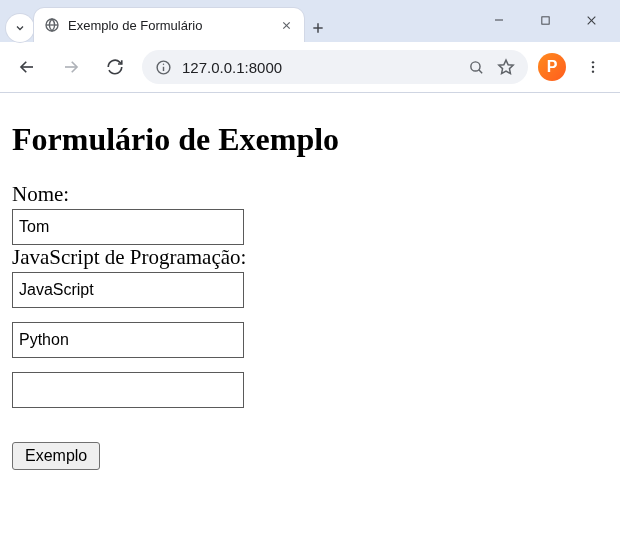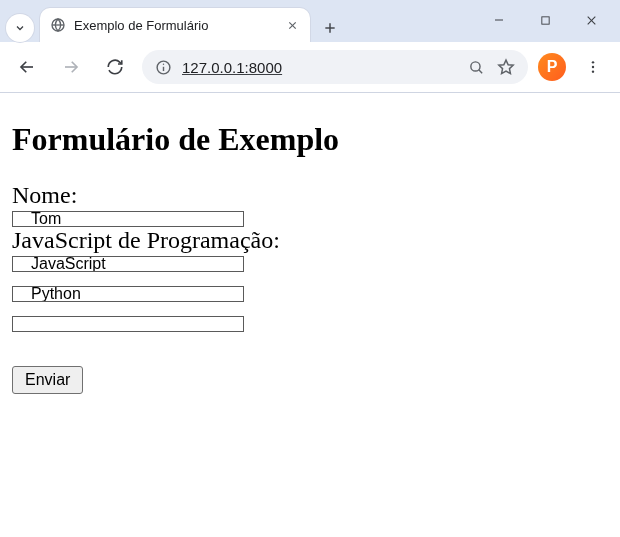--- a/index.html
+++ b/index.html
@@ -15,21 +15,20 @@
   
   .chrome {
     background: #dde5f3;
     border-bottom: 1px solid #cfd5e2;
   }
   .tab-strip {
     display: flex;
     align-items: flex-end;
     height: 42px;
     padding: 6px 6px 0 6px;
-    gap: 6px;
   }
   .tab-chevron-btn {
     width: 28px; height: 28px;
     border-radius: 50%;
     background: #fff;
     display: flex; align-items: center; justify-content: center;
     box-shadow: 0 0 0 1px #d2d8e6;
     cursor: pointer;
   }
   .tab {
@@ -103,21 +102,20 @@
   .addr-bar {
     flex: 1;
     height: 34px;
     background: #f0f2f6;
     border-radius: 18px;
     display: flex;
     align-items: center;
     padding: 0 12px;
     gap: 10px;
     color: #3c3f44;
-    text-decoration: underline;
   }
   .addr-info-icon {
     width: 18px; height: 18px;
     color: #5f6368;
     display: flex; align-items: center; justify-content: center;
   }
   .addr-text {
     flex: 1;
     font-size: 15px;
     color: #202124;
@@ -154,30 +152,30 @@
     padding: 14px 12px;
   }
   h1.page-title {
     font-family: "Times New Roman", Times, serif;
     font-weight: 700;
     font-size: 32px;
     margin: 14px 0 24px 0;
   }
   .field-label {
     font-family: "Times New Roman", Times, serif;
-    font-size: 24px;
+    font-size: 21px;
     margin: 0 0 2px 0;
     display: block;
   }
   .text-input {
     width: 232px;
-    height: 16px;
+    height: 36px;
     font-family: Arial, Helvetica, sans-serif;
     font-size: 16px;
-    padding: 2px 18px;
+    padding: 2px 6px;
     border: 1.5px solid #5a5a5a;
     background: #fff;
     display: block;
     margin-bottom: 16px;
   }
   .text-input:last-of-type { margin-bottom: 0; }
   .lang-group .text-input { margin-bottom: 14px; }
   .submit-row { margin-top: 34px; }
   .submit-btn {
     font-family: Arial, Helvetica, sans-serif;
@@ -313,16 +311,16 @@
     <input class="text-input" type="text" value="Tom" style="">
 
     <label class="field-label">JavaScript de Programação:</label>
     <div class="lang-group">
       <input class="text-input" type="text" value="JavaScript" style="">
       <input class="text-input" type="text" value="Python" style="">
       <input class="text-input" type="text" value="" style="">
     </div>
 
     <div class="submit-row">
-      <button type="button" class="submit-btn">Enviar</button>
+      <button type="button" class="submit-btn">Exemplo</button>
     </div>
   </form>
 </div>
 
 </body></html>

